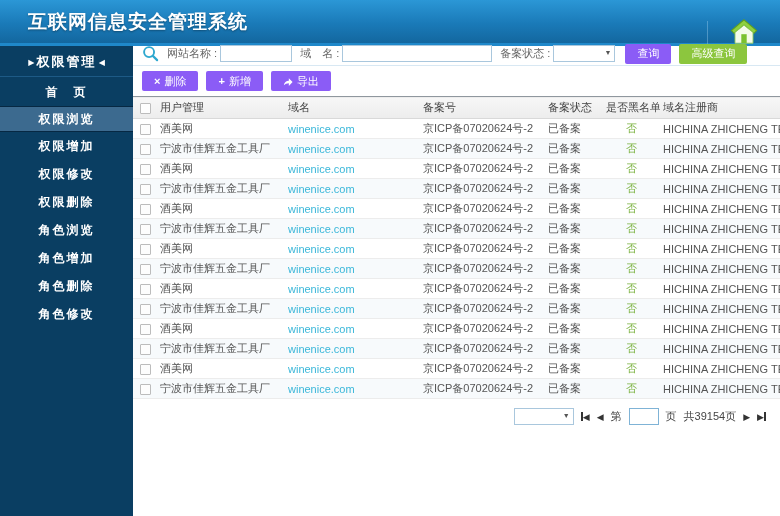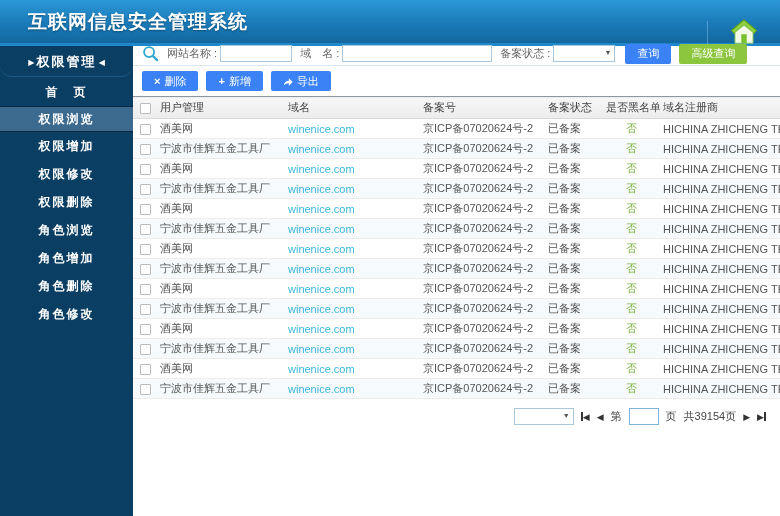--- a/index.html
+++ b/index.html
@@ -20,21 +20,21 @@
     width:1px; background:rgba(180,220,245,.35); }
   .nav-item.active { background:radial-gradient(ellipse 70% 90% at 50% 45%,
     rgba(150,225,255,.55), rgba(150,225,255,0) 72%); }
   .nav-icon { height:27px; margin-top:2px; display:flex; align-items:center; justify-content:center; }
   .nav-label { font-size:10.5px; font-weight:bold; color:#fff; line-height:12px; }
 
   
   .sidebar { position:absolute; left:0; top:46px; bottom:0; width:133px; background:#0a3e62; }
   .side-head { height:31px; line-height:31px; text-align:center; color:#fff;
     font-size:13px; font-weight:bold; letter-spacing:2px;
-    border-bottom:1px solid #1d5a86; cursor:pointer;border-radius:12px; }
+    border-bottom:1px solid #1d5a86; cursor:pointer; }
   .side-head .tri { font-size:8px; letter-spacing:0; position:relative; top:-1px; }
   .side-menu { padding-top:1px; }
   .side-item { height:28px; line-height:28px; text-align:center; color:#fff;
     font-size:12px; font-weight:bold; letter-spacing:2px; cursor:pointer; }
   .side-item.active { background:#3c6a8f; border-top:1px solid #062843;
     border-bottom:1px solid #062843; height:26px; line-height:24px; }
 
   
   .main { position:absolute; left:133px; top:46px; right:0; bottom:0; background:#fff; }
 
@@ -44,21 +44,21 @@
   .txt { height:17px; border:1px solid #a9c7dd; background:#fff; font-size:11px;
     padding:0 3px; outline:none; }
   .txt.site { width:72px; }
   .txt.domain { width:150px; }
   .sel { position:relative; height:17px; border:1px solid #a9c7dd; background:#fff; cursor:pointer; }
   .sel::after { content:"▼"; position:absolute; right:3px; top:3px; font-size:7px; color:#555; }
   .sel.status { width:62px; margin-right:10px; }
   .btn { display:inline-flex; align-items:center; justify-content:center; gap:4px;
     height:20px; border:none; border-radius:2px; color:#fff; font-size:11px;
     cursor:pointer; padding:0 12px; font-family:inherit; }
-  .btn.cyan { background:#3b82f6; }
+  .btn.cyan { background:#8b5cf6; }
   .btn.green { background:#8cc63e; margin-left:8px; }
 
   .toolbar { display:flex; align-items:center; padding:5px 0 5px 9px; gap:8px; }
   .btn .bicon { font-size:11px; font-weight:bold; line-height:1; }
 
   
   table { width:100%; border-collapse:collapse; table-layout:fixed; font-size:11px; color:#555; }
   thead tr { height:22px; background:linear-gradient(#f7f7f7,#ededed);
     border-top:1px solid #8f979e; border-bottom:1px solid #d9d9d9; }
   th { font-weight:normal; color:#444; text-align:left; padding:0 3px; white-space:nowrap; overflow:hidden; }

